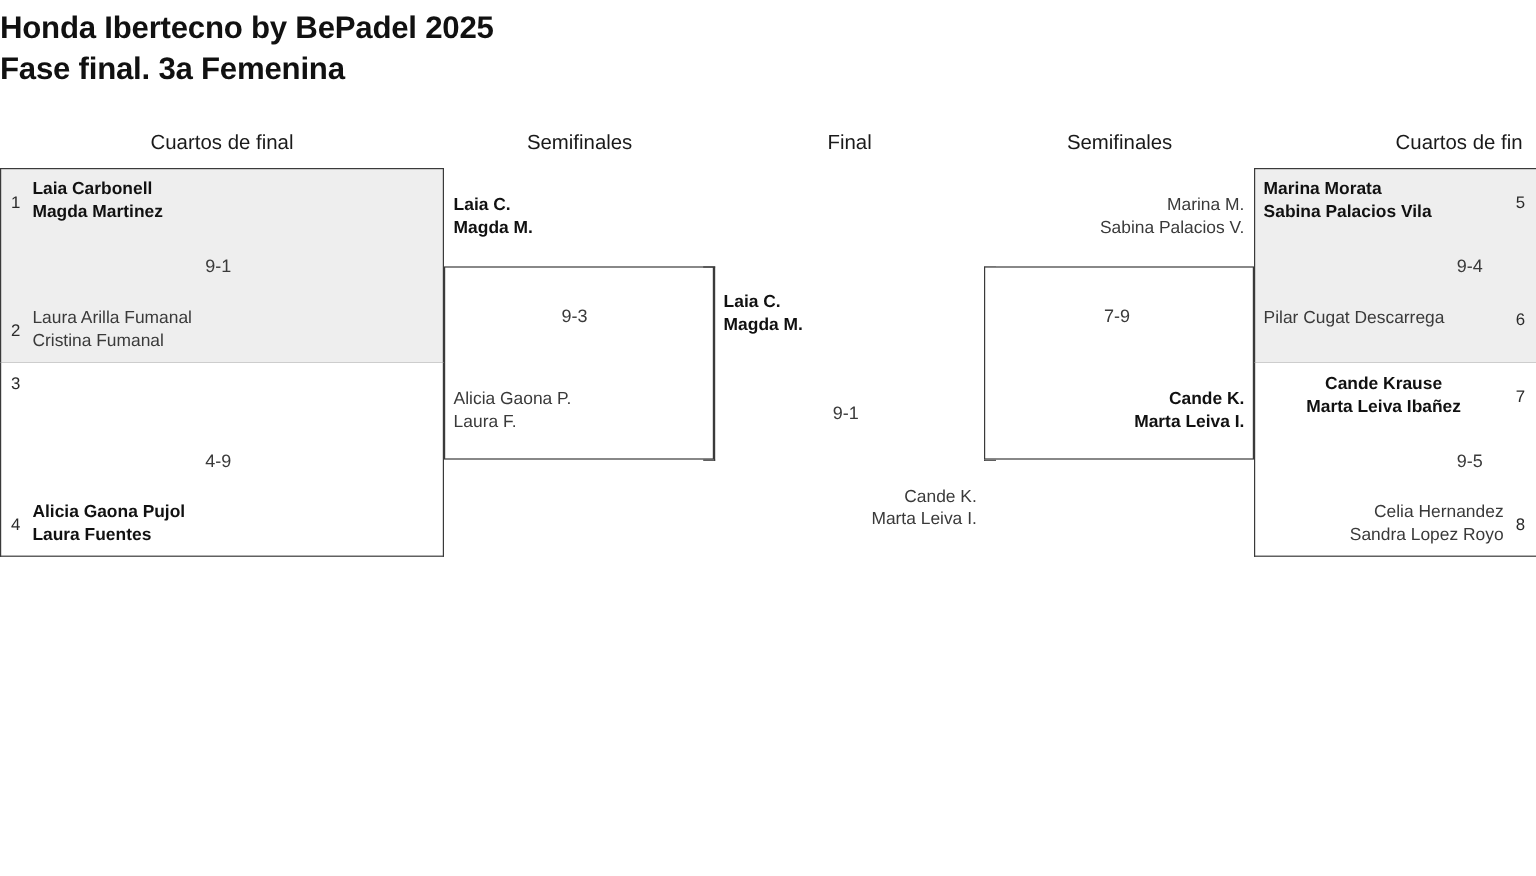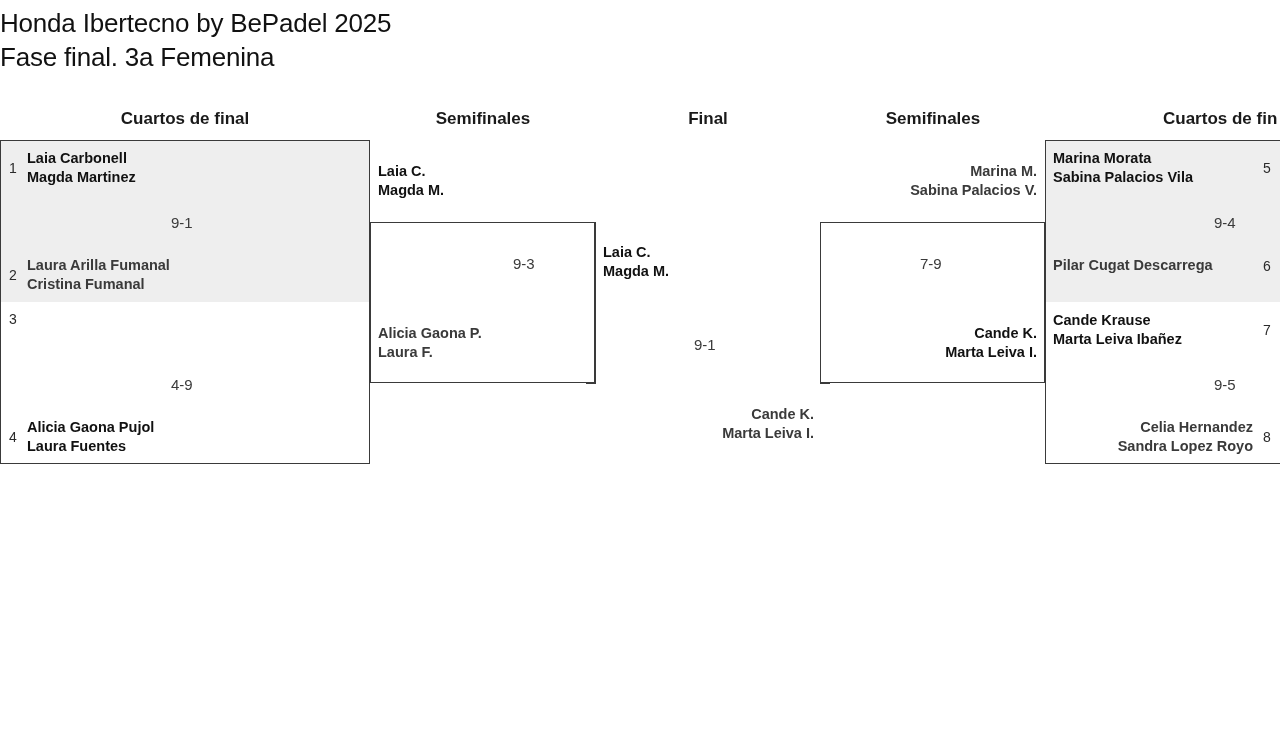--- a/index.html
+++ b/index.html
@@ -10,33 +10,33 @@
     font-family: "Liberation Sans", sans-serif;
     color: #1a1a1a;
     overflow: hidden;
   }
   #root { position: relative; width: 1280px; height: 730px; }
 
   
   .title-block { position: absolute; left: 0; top: 6px; width: 900px; }
   .title-line {
     font-size: 26px;
-    font-weight: 400;
+    font-weight: 700;
     line-height: 34px;
     letter-spacing: -0.2px;
     color: #111111;
     white-space: nowrap;
   }
 
   
   .round-header {
     position: absolute;
     top: 109px;
     font-size: 17px;
-    font-weight: 700;
+    font-weight: 400;
     color: #1a1a1a;
     white-space: nowrap;
     text-align: center;
   }
 
   
   .match-box {
     position: absolute;
     border: 1px solid #3a3a3a;
     background: #ffffff;
@@ -62,21 +62,21 @@
     text-align: center;
   }
   .players {
     display: flex;
     flex-direction: column;
     line-height: 19px;
   }
   .players .p {
     font-size: 14.5px;
     color: #3a3a3a;
-    font-weight: 700;
+    font-weight: 400;
   }
   .team.winner .players .p { color: #111111; font-weight: 700; }
   .team.right-side .players { text-align: right; }
 
   
   .score {
     position: absolute;
     font-size: 15px;
     color: #3a3a3a;
     white-space: nowrap;
@@ -151,21 +151,21 @@
     </span>
   </div>
 
   <div class="team" style="left:378px; top:324px;">
     <span class="players">
       <span class="p">Alicia Gaona P.</span>
       <span class="p">Laura F.</span>
     </span>
   </div>
 
-  <div class="score" style="left:468px; top:255px;margin-left:45px;">9-3</div>
+  <div class="score" style="left:468px; top:255px;">9-3</div>
 
   <div class="conn v" style="left:595px; top:222px; height:162px;"></div>
   <div class="conn h" style="left:586px; top:222px; width:10px;"></div>
   <div class="conn h" style="left:586px; top:383px; width:10px;"></div>
 
   <div class="conn v" style="left:820px; top:222px; height:162px;"></div>
   <div class="conn h" style="left:820px; top:222px; width:10px;"></div>
   <div class="conn h" style="left:820px; top:383px; width:10px;"></div>
 
   <div class="team winner" style="left:603px; top:243px;">
@@ -218,21 +218,21 @@
       <span class="p">Pilar Cugat Descarrega</span>
     </span>
   </div>
 
   <div class="score" style="left:1214px; top:214px;text-align:right;">9-4</div>
 
   <div class="match-box no-top no-right" style="left:1045px; top:302px; width:236px; height:162px;"></div>
 
   <div class="team right-side winner" style="left:1050px; top:311px; width:222px;">
     <span class="seed">7</span>
-    <span class="players" style="width:200px; text-align:left;">
+    <span class="players" style="width:200px; text-align:left;align-items:center;">
       <span class="p">Cande Krause</span>
       <span class="p">Marta Leiva Ibañez</span>
     </span>
   </div>
 
   <div class="team right-side" style="left:1050px; top:418px; width:222px;">
     <span class="seed">8</span>
     <span class="players" style="width:200px; text-align:right;">
       <span class="p">Celia Hernandez</span>
       <span class="p">Sandra Lopez Royo</span>

